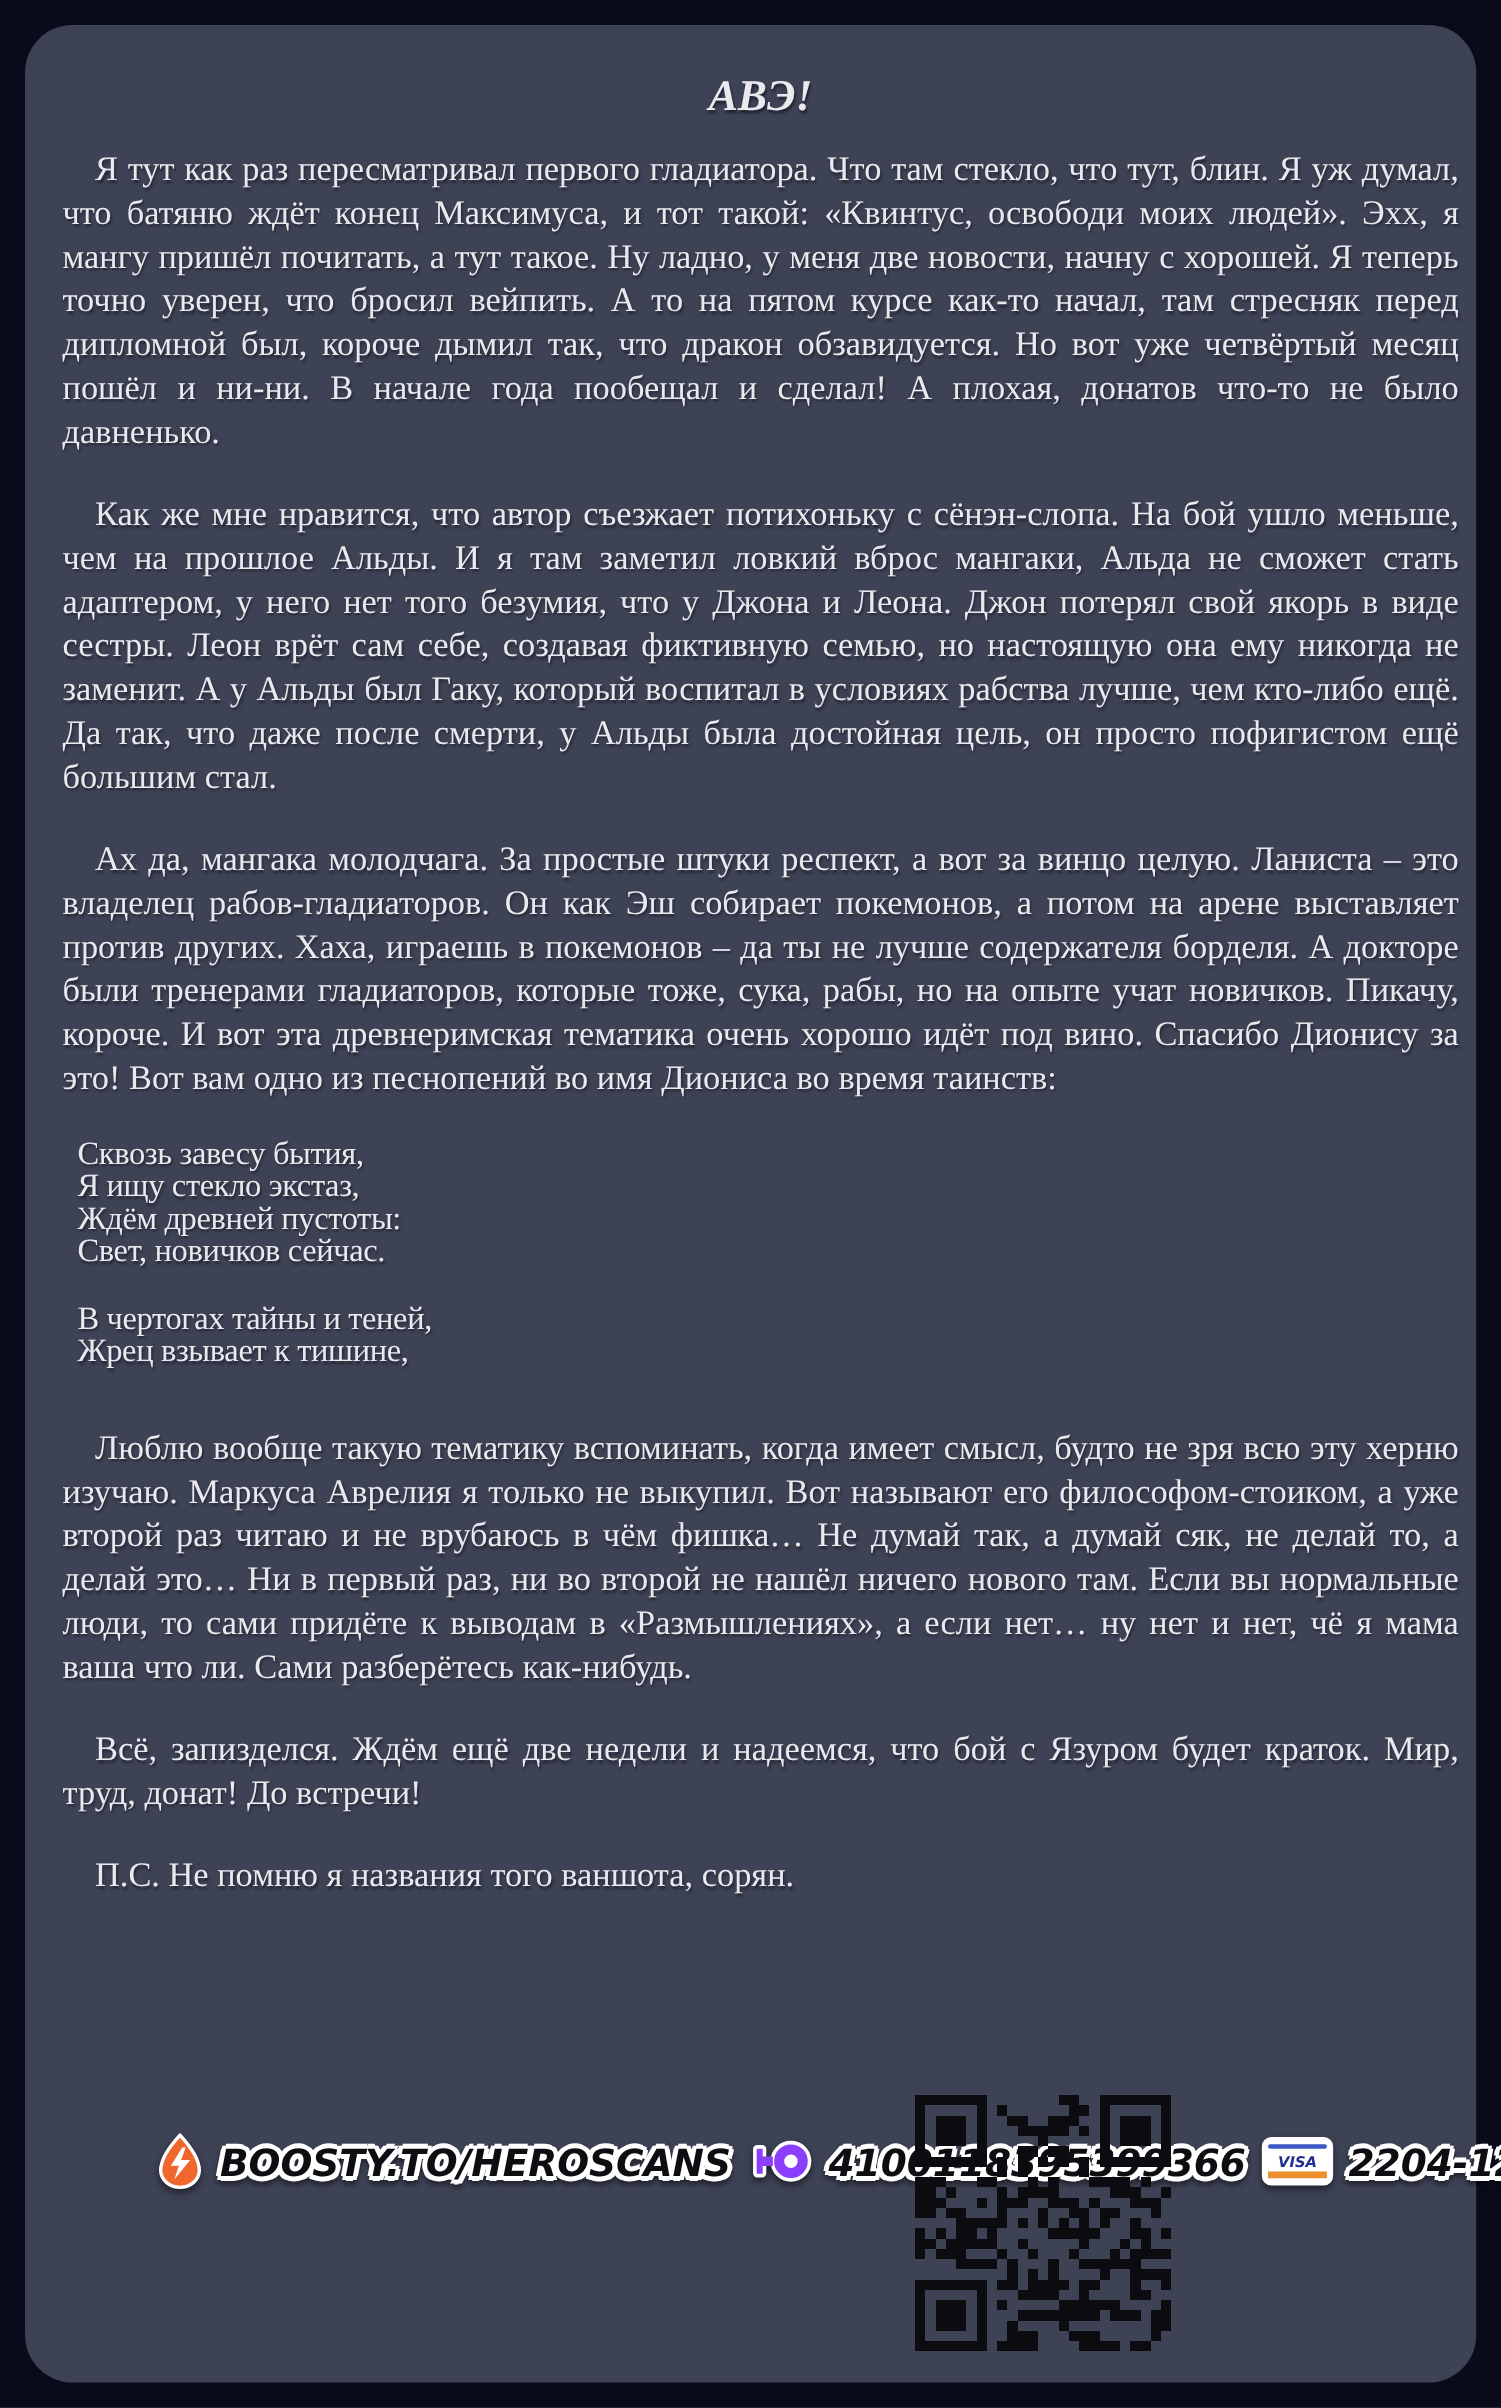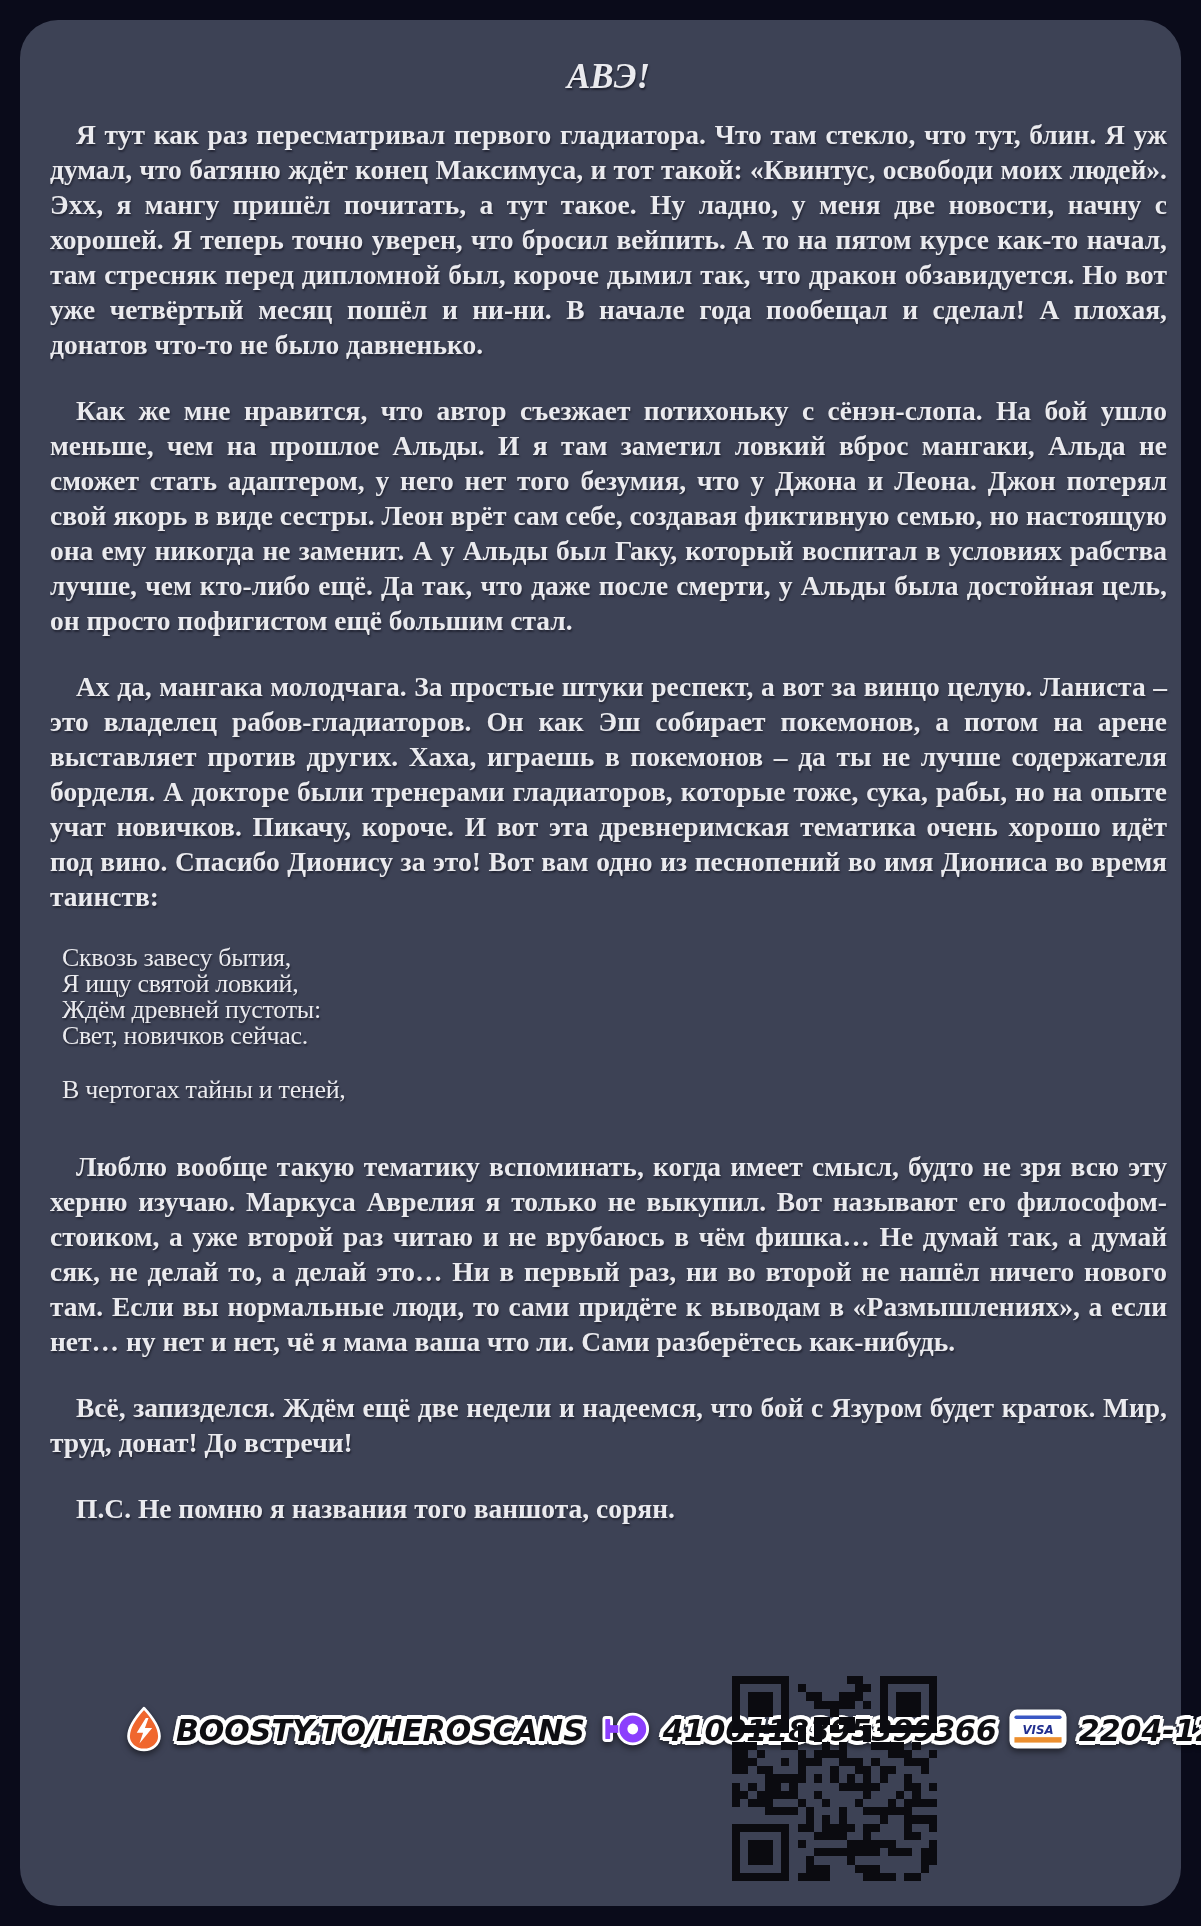--- a/index.html
+++ b/index.html
@@ -21,21 +21,20 @@
     margin:8px 0 20px 0;
     text-shadow:1px 2px 2px rgba(8,8,18,.55);
   }
   p.body{
     font-size:27.5px;line-height:35px;
     color:var(--text,#eaeaee);
     text-align:justify;text-indent:26px;
     margin:0 0 31px 0;
     hyphens:auto;-webkit-hyphens:auto;
     text-shadow:1px 2px 2px rgba(8,8,18,.5);
-    font-weight:bold;
   }
   .poem{margin:2px 0 46px 12px;}
   .stanza{margin:0 0 28px 0;}
   .poem-line{
     font-size:26px;line-height:26px;letter-spacing:-0.3px;
     color:var(--text,#eaeaee);
     text-shadow:1px 2px 2px rgba(8,8,18,.5);
     white-space:nowrap;
   }
   .footer{
@@ -65,26 +64,27 @@
 
     <div class="title">АВЭ!</div>
 
     <p class="body">Я тут как раз пересматривал первого гладиатора. Что там стекло, что тут, блин. Я уж думал, что батяню ждёт конец Максимуса, и тот такой: «Квинтус, освободи моих людей». Эхх, я мангу пришёл почитать, а тут такое. Ну ладно, у меня две новости, начну с хорошей. Я теперь точно уверен, что бросил вейпить. А то на пятом курсе как-то начал, там стресняк перед дипломной был, короче дымил так, что дракон обзавидуется. Но вот уже четвёртый месяц пошёл и ни-ни. В начале года пообещал и сделал! А плохая, донатов что-то не было давненько.</p>
     <p class="body">Как же мне нравится, что автор съезжает потихоньку с сёнэн-слопа. На бой ушло меньше, чем на прошлое Альды. И я там заметил ловкий вброс мангаки, Альда не сможет стать адаптером, у него нет того безумия, что у Джона и Леона. Джон потерял свой якорь в виде сестры. Леон врёт сам себе, создавая фиктивную семью, но настоящую она ему никогда не заменит. А у Альды был Гаку, который воспитал в условиях рабства лучше, чем кто-либо ещё. Да так, что даже после смерти, у Альды была достойная цель, он просто пофигистом ещё большим стал.</p>
     <p class="body">Ах да, мангака молодчага. За простые штуки респект, а вот за винцо целую. Ланиста – это владелец рабов-гладиаторов. Он как Эш собирает покемонов, а потом на арене выставляет против других. Хаха, играешь в покемонов – да ты не лучше содержателя борделя. А докторе были тренерами гладиаторов, которые тоже, сука, рабы, но на опыте учат новичков. Пикачу, короче. И вот эта древнеримская тематика очень хорошо идёт под вино. Спасибо Дионису за это! Вот вам одно из песнопений во имя Диониса во время таинств:</p>
 
     <div class="poem">
       <div class="stanza">
         <div class="poem-line">Сквозь завесу бытия,</div>
-        <div class="poem-line">Я ищу святой ловкий,</div>
+        <div class="poem-line">Я ищу стекло экстаз,</div>
         <div class="poem-line">Ждём древней пустоты:</div>
         <div class="poem-line">Свет, новичков сейчас.</div>
       </div>
       <div class="stanza">
         <div class="poem-line">В чертогах тайны и теней,</div>
+        <div class="poem-line">Жрец взывает к тишине,</div>
       </div>
     </div>
 
     <p class="body">Люблю вообще такую тематику вспоминать, когда имеет смысл, будто не зря всю эту херню изучаю. Маркуса Аврелия я только не выкупил. Вот называют его философом-стоиком, а уже второй раз читаю и не врубаюсь в чём фишка… Не думай так, а думай сяк, не делай то, а делай это… Ни в первый раз, ни во второй не нашёл ничего нового там. Если вы нормальные люди, то сами придёте к выводам в «Размышлениях», а если нет… ну нет и нет, чё я мама ваша что ли. Сами разберётесь как-нибудь.</p>
     <p class="body">Всё, запизделся. Ждём ещё две недели и надеемся, что бой с Язуром будет краток. Мир, труд, донат! До встречи!</p>
     <p class="body">П.С. Не помню я названия того ваншота, сорян.</p>
   </div>
 
   <div class="footer">
     <div class="frow">

